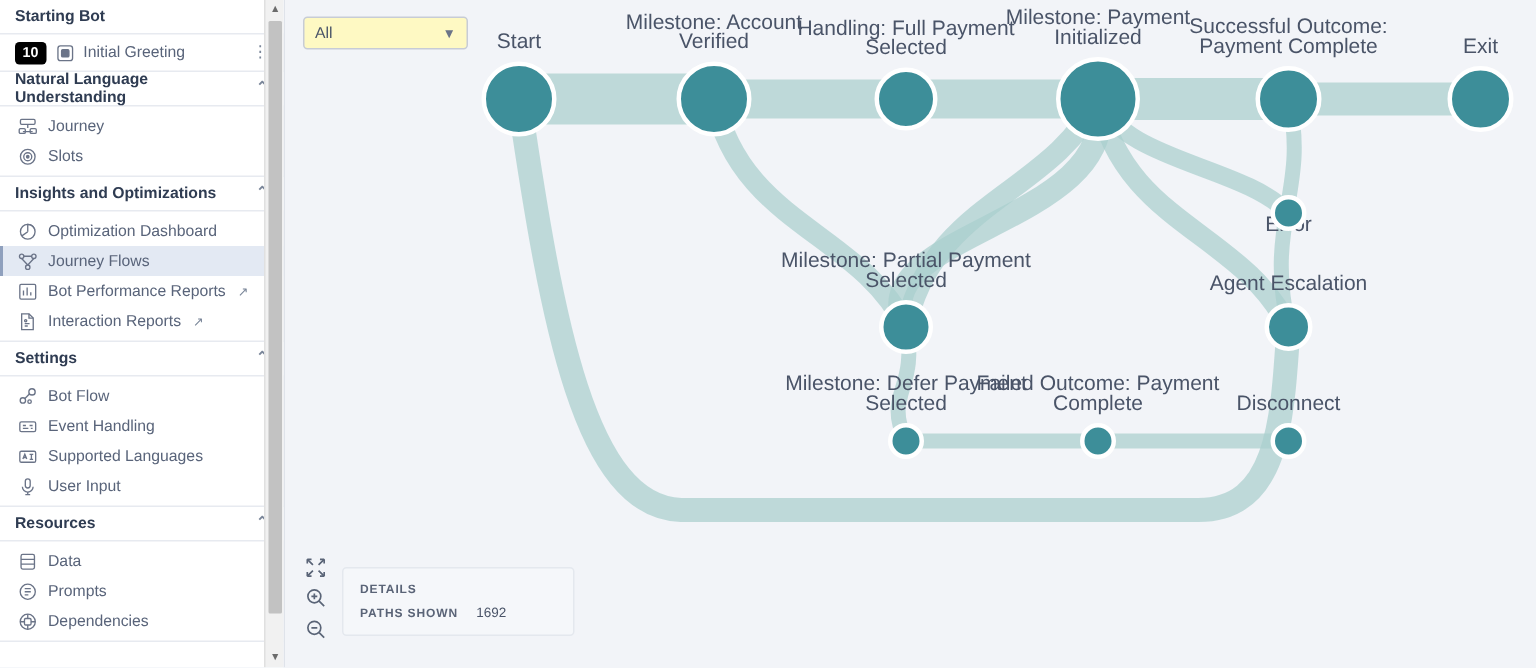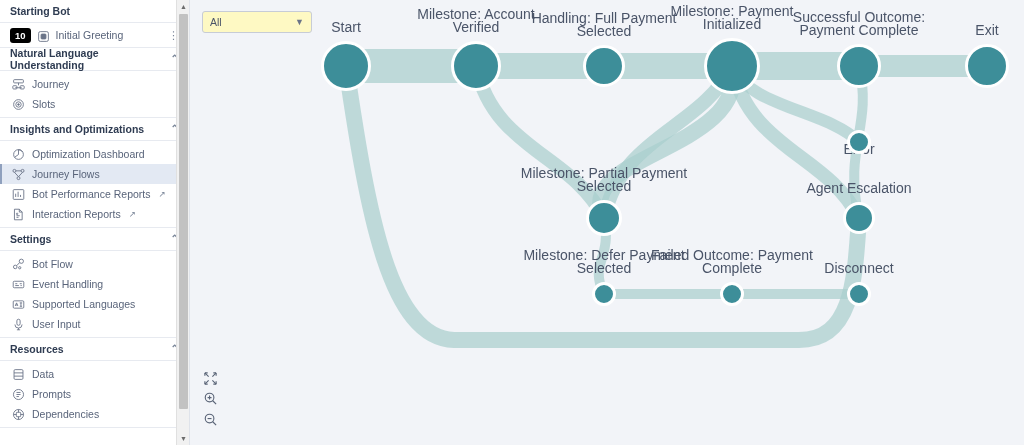--- a/index.html
+++ b/index.html
@@ -352,15 +352,22 @@
       </svg>
     </div>
     <div class="ctrl" id="ctrl-out">
       <svg width="15" height="15" viewBox="0 0 16 16" fill="none" stroke="#5a6477" stroke-width="1.2">
         <circle cx="7" cy="7" r="4.6"></circle>
           <path d="M10.4 10.4 L14 14"></path>
         <path d="M4.9 7 H9.1"></path>
       </svg>
     </div>
 
+    <div id="details">
+      <div class="dt">DETAILS</div>
+      <div class="row">
+        <span class="k">PATHS SHOWN</span>
+        <span class="v">1692</span>
+      </div>
+    </div>
 
   </main>
 </div>
 
 </body></html>

